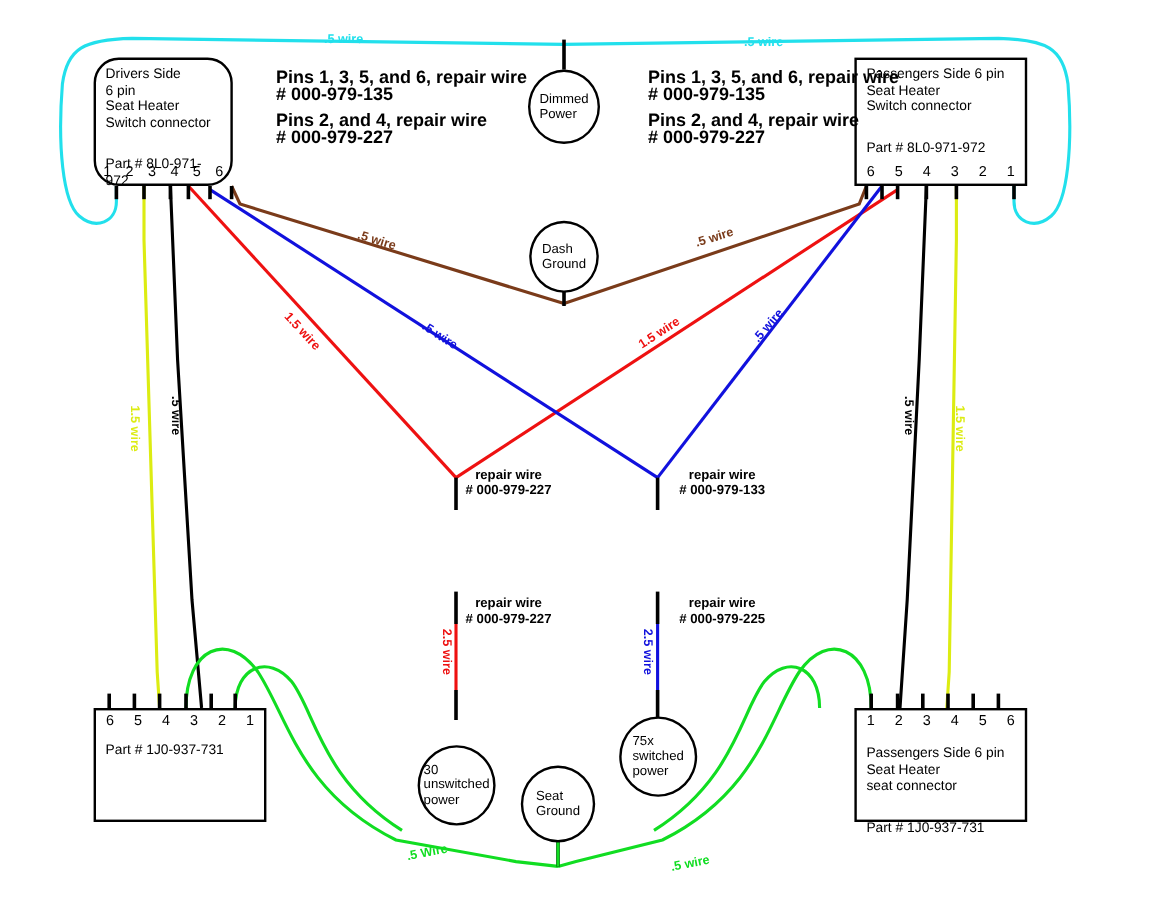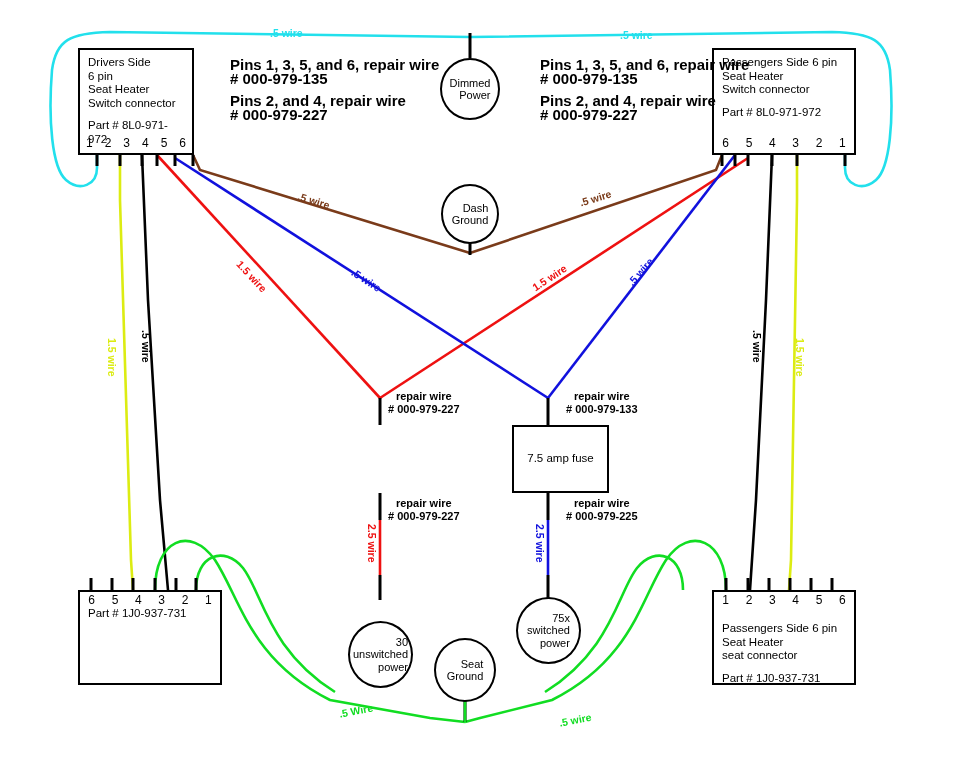--- a/index.html
+++ b/index.html
@@ -28,21 +28,21 @@
     border: 2px solid #000000;
     background: #ffffff;
     font-size: 11.5px;
     color: #000000;
     line-height: 13.5px;
   }
   .conn-title {
     white-space: pre-line;
   }
   .conn-part {
-    margin-top: 9px;
+    margin-top: 21px;
   }
   .pin-row {
     position: absolute;
     left: 0;
     width: 100%;
     display: flex;
     font-size: 12px;
     color: #000;
   }
   .pin-row span {
@@ -73,21 +73,21 @@
   }
   .node-circle {
     position: absolute;
     box-sizing: border-box;
     border: 2.5px solid #000000;
     border-radius: 50%;
     background: #ffffff;
     display: flex;
     align-items: center;
     justify-content: center;
-    text-align: right;
+    text-align: left;
     font-size: 11px;
     line-height: 12.5px;
     color: #000000;
     white-space: pre-line;
   }
   .wlabel {
     position: absolute;
     font-size: 10.5px;
     font-weight: bold;
     white-space: nowrap;
@@ -185,21 +185,21 @@
 
       <line x1="726" y1="578" x2="726" y2="590"></line>
       <line x1="748" y1="578" x2="748" y2="590"></line>
       <line x1="769" y1="578" x2="769" y2="590"></line>
       <line x1="790" y1="578" x2="790" y2="590"></line>
       <line x1="811" y1="578" x2="811" y2="590"></line>
       <line x1="832" y1="578" x2="832" y2="590"></line>
     </g>
   </svg>
 
-  <div class="conn-box" style="left:78px; top:48px; width:116px; height:107px; padding:6px 8px;">
+  <div class="conn-box" style="left:78px; top:48px; width:116px; height:107px; padding:6px 8px;border-radius:21px;">
     <div class="conn-title">Drivers Side
 6 pin
 Seat Heater
 Switch connector</div>
     <div class="conn-part">Part # 8L0-971-972</div>
     <div class="pin-row" style="bottom:3px;">
       <span>1</span>
       <span>2</span>
       <span>3</span>
       <span>4</span>
@@ -252,21 +252,20 @@
 
   <div class="note" style="left:230px; top:58px;">Pins 1, 3, 5, and 6, repair wire
 # 000-979-135</div>
   <div class="note" style="left:230px; top:94px;">Pins 2, and 4, repair wire
 # 000-979-227</div>
   <div class="note" style="left:540px; top:58px;">Pins 1, 3, 5, and 6, repair wire
 # 000-979-135</div>
   <div class="note" style="left:540px; top:94px;">Pins 2, and 4, repair wire
 # 000-979-227</div>
 
-  <div class="fuse-box" style="left:512px; top:425px; width:97px; height:68px;">7.5 amp fuse</div>
 
   <div class="repair-note" style="left:388px; top:390px;">repair wire
 # 000-979-227</div>
   <div class="repair-note" style="left:388px; top:497px;">repair wire
 # 000-979-227</div>
   <div class="repair-note" style="left:566px; top:390px;">repair wire
 # 000-979-133</div>
   <div class="repair-note" style="left:566px; top:497px;">repair wire
 # 000-979-225</div>
 

